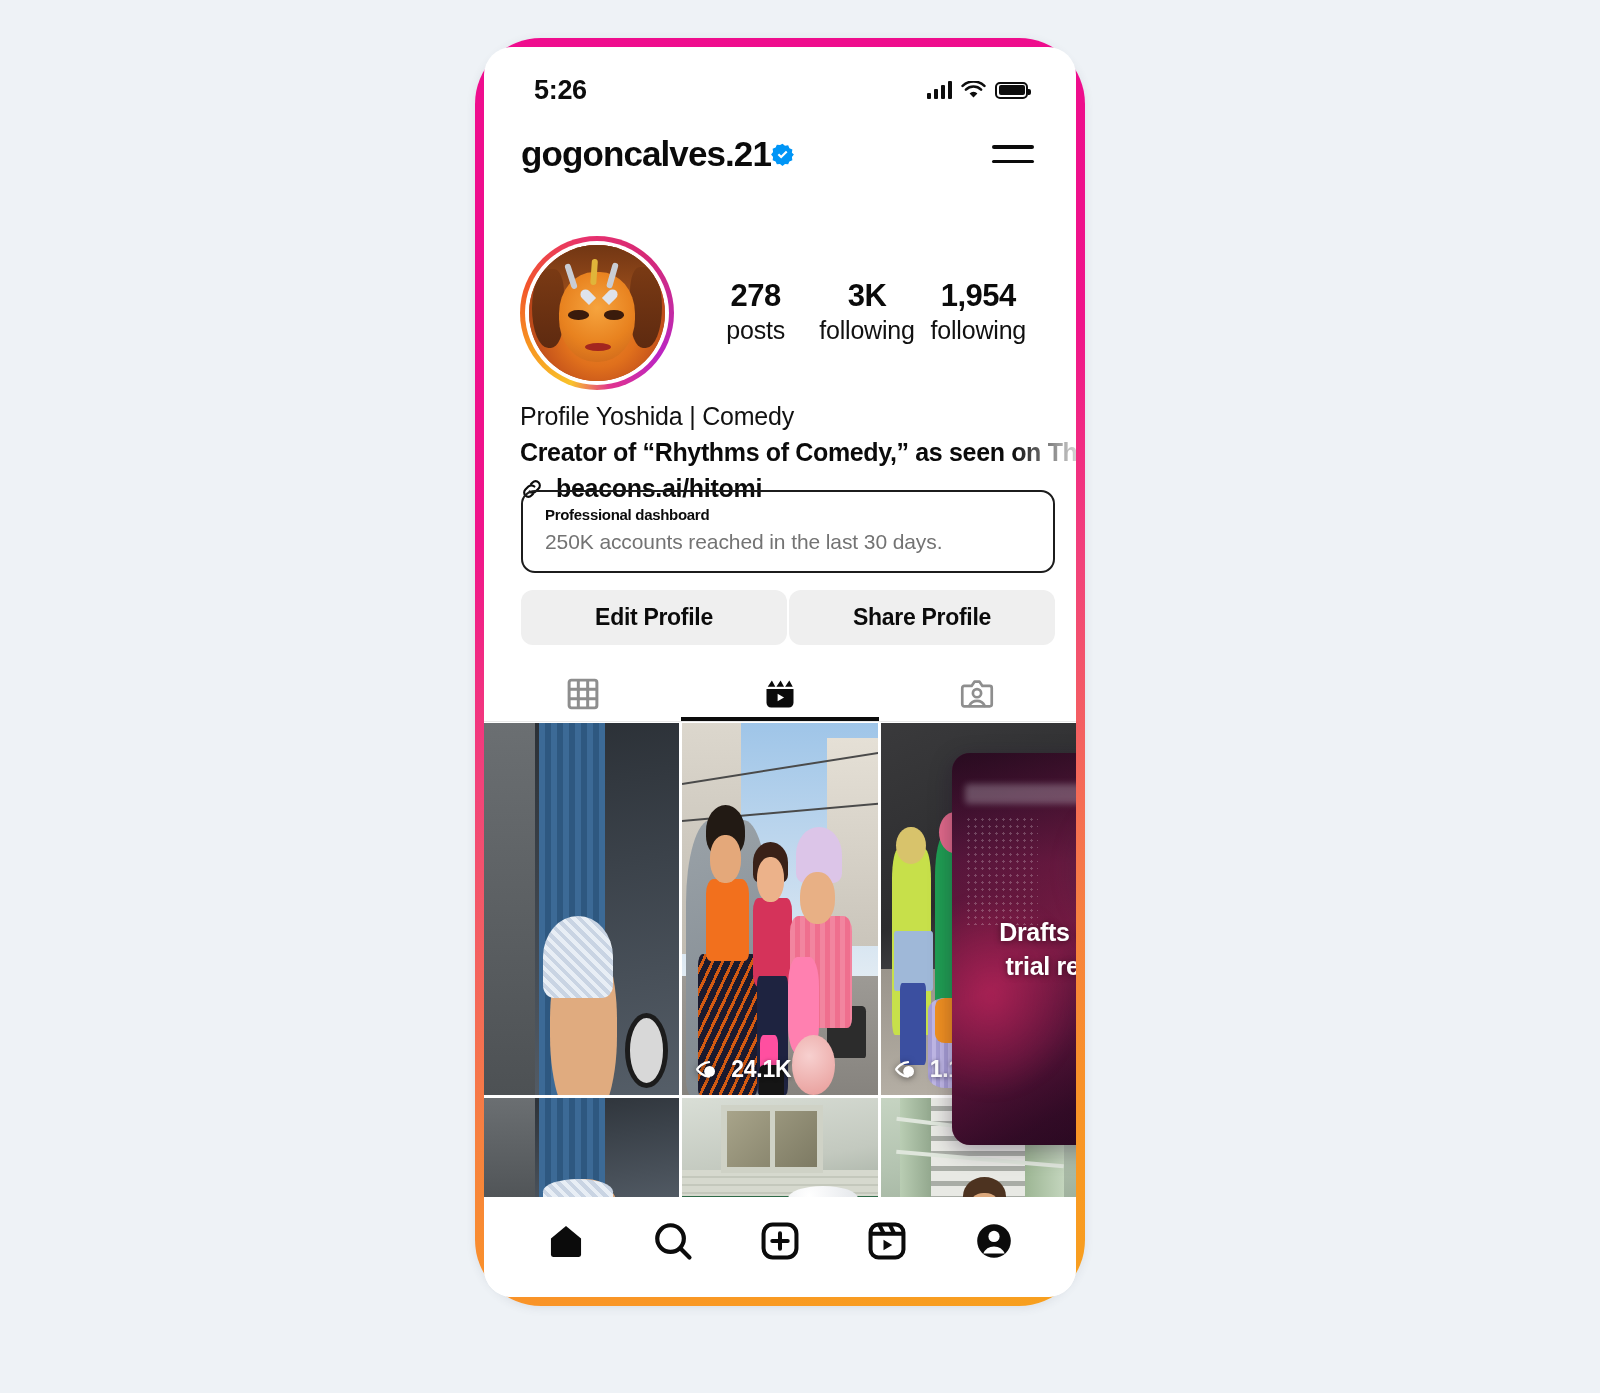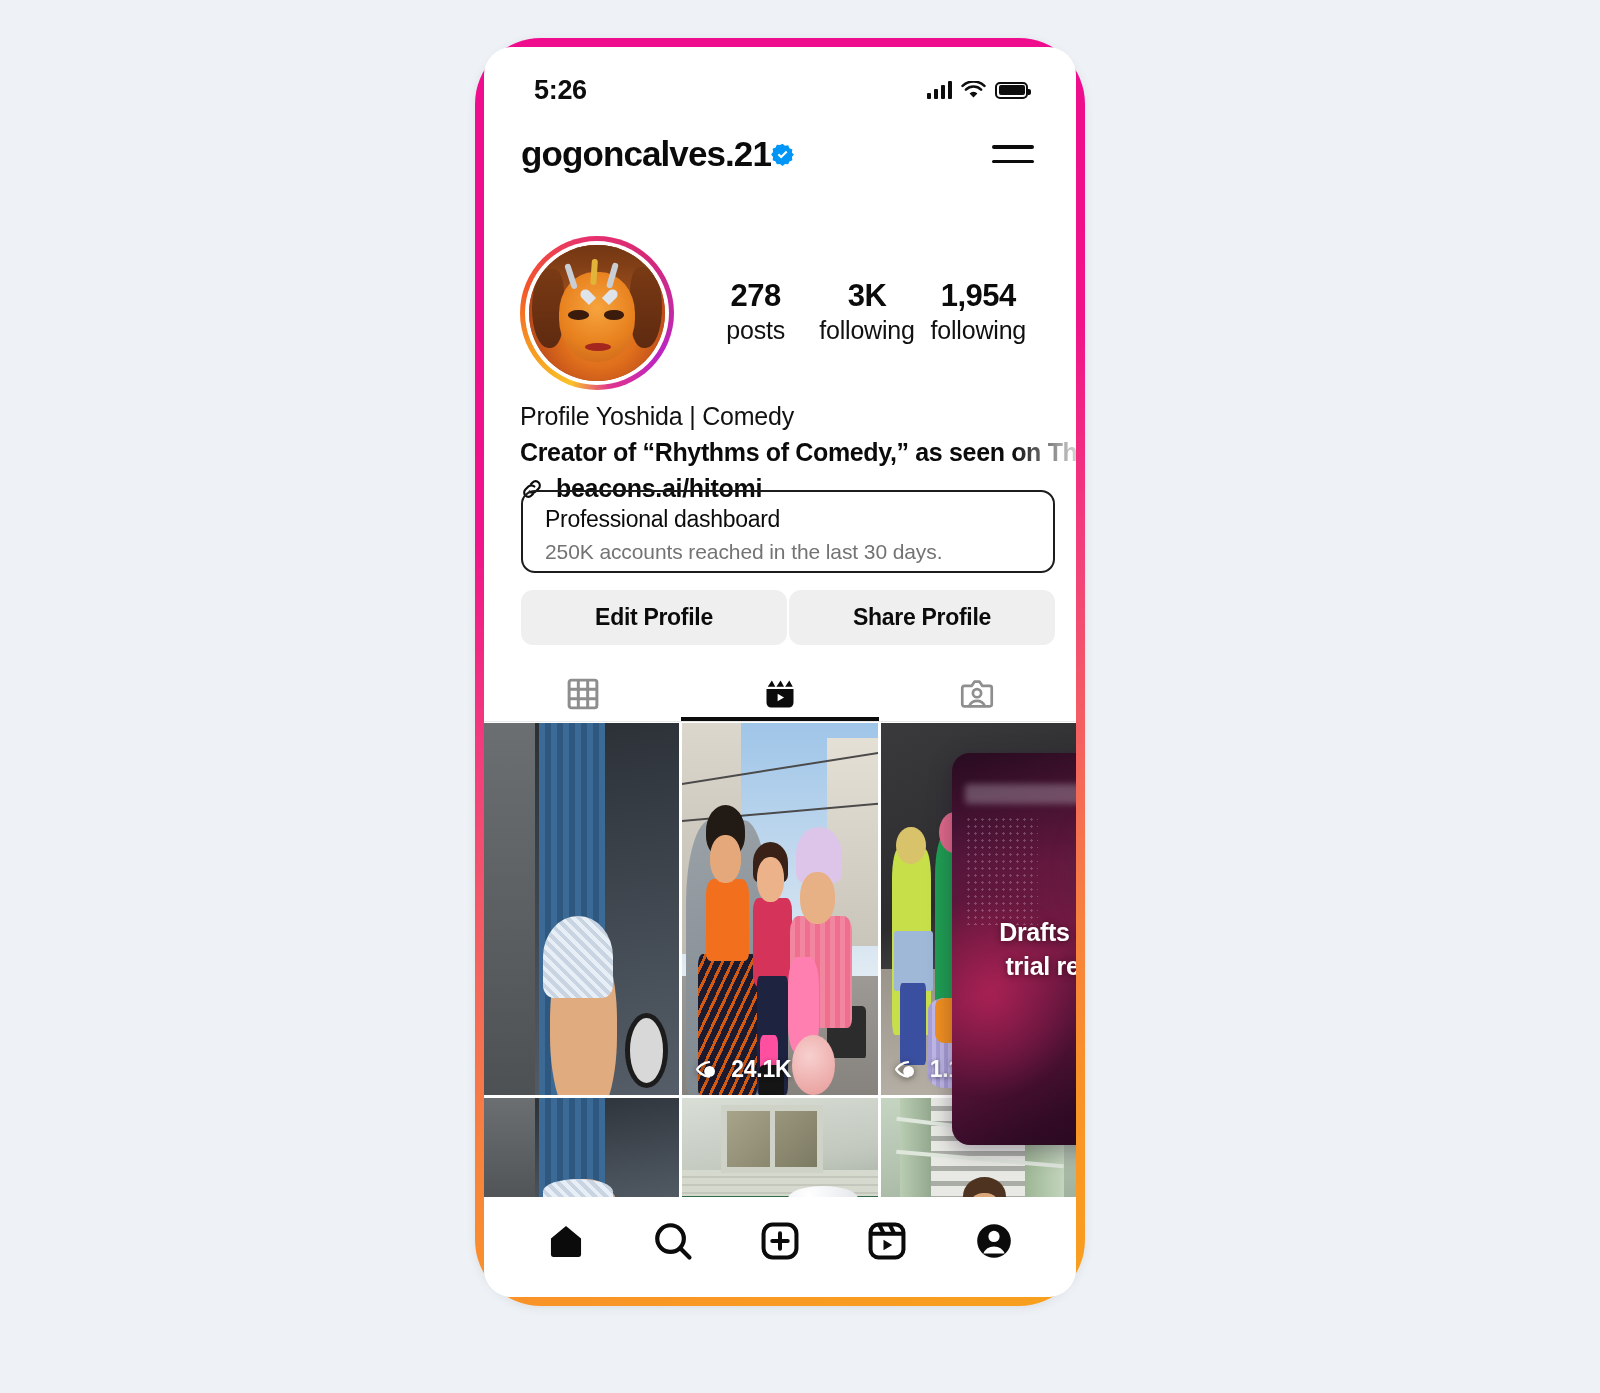--- a/index.html
+++ b/index.html
@@ -175,21 +175,21 @@
   .link-icon { width:24px; height:24px; flex:0 0 auto; }
   .bio-link-text { font-size: 25px; font-weight: 700; color:#0b0b0b; letter-spacing:-0.3px; }
 
   
   .dash-card {
     position: absolute; left: 37px; top: 443px;
     width: 534px; height: 83px;
     border: 2px solid #1c1c1c; border-radius: 14px;
     padding: 13px 22px;
   }
-  .dash-title { font-size: 23px; font-weight: 400; color:#0b0b0b; letter-spacing:-0.3px; line-height:1.3; }
+  .dash-title { font-size: 15px; font-weight: 700; color:#0b0b0b; letter-spacing:-0.3px; line-height:1.3; }
   .dash-sub { font-size: 21px; color:#737373; letter-spacing:-0.1px; line-height:1.4; margin-top: 2px; }
 
   
   .actions { position:absolute; left:37px; top:543px; width:534px; display:flex; gap:2px; }
   .btn {
     flex: 1; height: 55px; border-radius: 12px;
     background:#efefef; border:none;
     font-size: 23px; font-weight:700; color:#0b0b0b;
     letter-spacing:-0.3px; cursor:pointer;
     font-family: "Liberation Sans", sans-serif;

